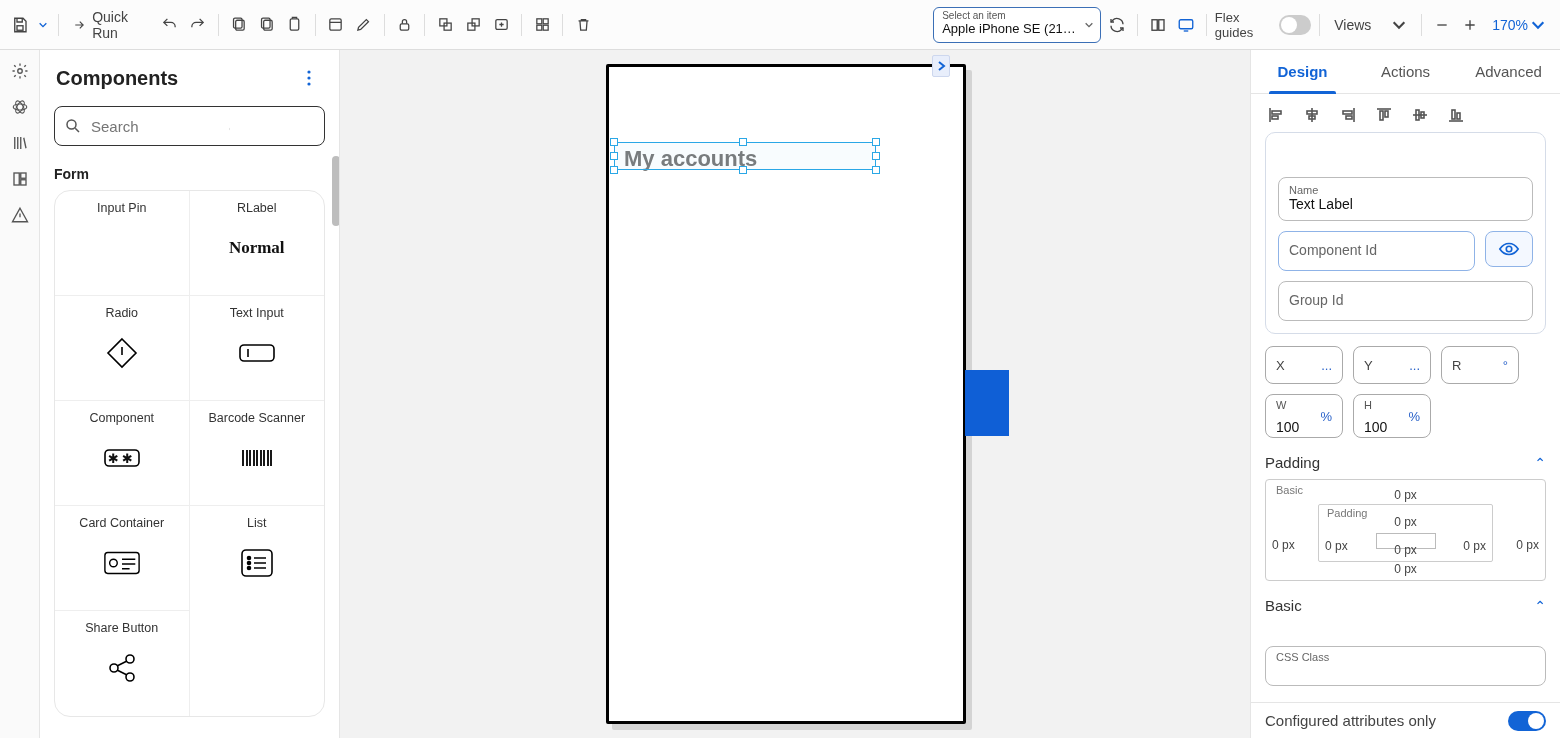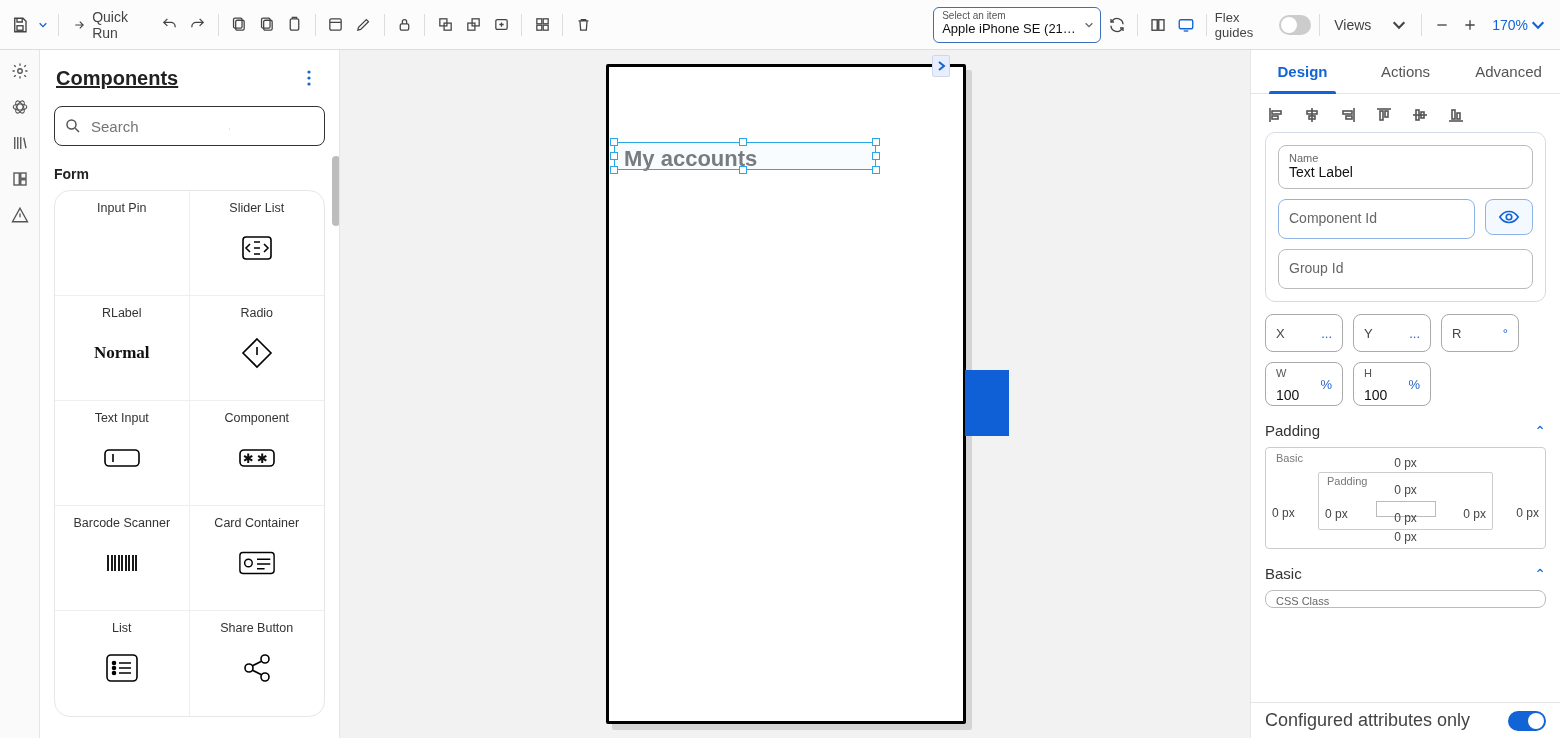--- a/index.html
+++ b/index.html
@@ -25,21 +25,21 @@
 
   
   .body { flex:1 1 auto; display:flex; overflow:hidden; }
 
   
   .leftrail { width:40px; flex:0 0 40px; background:#fafafa; border-right:1px solid #e5e5e5; display:flex; flex-direction:column; align-items:center; padding-top:10px; gap:14px; }
   .leftrail .ritem { width:22px; height:22px; display:flex; align-items:center; justify-content:center; color:#555; cursor:pointer; }
 
   
   .components { width:300px; flex:0 0 300px; background:#fff; border-right:1px solid #e5e5e5; display:flex; flex-direction:column; position:relative; }
-  .components-head { display:flex; align-items:center; justify-content:space-between; padding:14px 16px 8px;text-decoration:underline; }
+  .components-head { display:flex; align-items:center; justify-content:space-between; padding:14px 16px 8px; }
   .components-head h2 { margin:0; font-size:20px; font-weight:700; }
   .search-wrap { margin:6px 14px 10px; position:relative; }
   .search-wrap input { width:100%; height:40px; border:1.5px solid #333; border-radius:8px; padding:0 12px 0 36px; font-size:15px; outline:none; background:#fff; }
   .search-wrap .sicon { position:absolute; left:10px; top:50%; transform:translateY(-50%); color:#555; }
   .search-wrap .cursor { position:absolute; left:175px; top:14px; width:1px; height:18px; }
   .comp-scroll { flex:1 1 auto; overflow:hidden; position:relative; padding:0 14px 10px; }
   .comp-scroll .scrollbar-thumb { position:absolute; right:-1px; top:0; width:8px; height:70px; background:#bdbdbd; border-radius:4px; }
   .group-title { font-size:14px; font-weight:600; margin:10px 0 8px; }
   .grid { display:grid; grid-template-columns:1fr 1fr; border:1px solid #e7e7e7; border-radius:16px; overflow:hidden; }
   .cell { height:105px; border-right:1px solid #eee; border-bottom:1px solid #eee; display:flex; flex-direction:column; align-items:center; justify-content:flex-start; padding:10px 6px; gap:14px; cursor:grab; }
@@ -60,21 +60,21 @@
 
   
   .inspector { width:310px; flex:0 0 310px; background:#fff; border-left:1px solid #e5e5e5; display:flex; flex-direction:column; position:relative; }
   .tabs { display:flex; border-bottom:1px solid #e5e5e5; height:44px; }
   .tab { flex:1; display:flex; align-items:center; justify-content:center; font-size:15px; color:#555; cursor:pointer; position:relative; }
   .tab.active { color:#1264d6; font-weight:600; }
   .tab.active::after { content:''; position:absolute; bottom:-1px; left:18px; right:18px; height:3px; background:#1264d6; border-radius:2px 2px 0 0;}
   .align-row { display:flex; gap:14px; padding:10px 14px 6px; color:#555; }
   .align-row .aitem { width:22px; height:22px; display:flex; align-items:center; justify-content:center; cursor:pointer; }
   .ins-body { flex:1 1 auto; overflow:hidden; padding:0 14px; }
-  .field { border:1px solid #bbb; border-radius:8px; padding:6px 10px 8px; margin-bottom:10px; background:#fff; position:relative; }
+  .field { border:1px solid #bbb; border-radius:8px; padding:6px 10px 8px; margin-bottom:10px; background:#fff; position:relative;margin-top:32px; }
   .field.blue { border-color:#8fb3e7; }
   .field .flabel { font-size:11px; color:#666; }
   .field .fval { font-size:14px; color:#111; margin-top:0px; outline:none; }
   .vis-btn { width:48px; height:36px; border:1.5px solid #8fb3e7; border-radius:8px; display:flex; align-items:center; justify-content:center; color:#1264d6; cursor:pointer; background:#f4f8ff;}
   .row { display:flex; gap:10px; }
   .minibox { border:1px solid #aaa; border-radius:8px; height:38px; display:flex; align-items:center; padding:0 10px; gap:8px; font-size:13px; color:#444; position:relative; background:#fff; }
   .minibox .ml { font-weight:500; }
   .minibox .unit { position:absolute; right:10px; color:#2b63c9; font-size:13px; }
   .wbox { width:78px; }
   .wbox2 { width:78px; display:flex; flex-direction:column; align-items:flex-start; padding:4px 10px; height:44px;}
@@ -82,21 +82,21 @@
   .wbox2 .num{ font-size:14px; color:#111;}
   .wbox2 .unit{ top:14px;}
   .section-head { display:flex; align-items:center; justify-content:space-between; margin:16px 0 8px; font-size:15px; color:#333; font-weight:500;}
   .section-head .chev { color:#1264d6; cursor:pointer; font-size:14px;}
   .spacing-box { border:1px solid #ccc; border-radius:4px; padding:10px 12px 14px; position:relative; font-size:12px; color:#555; background:#fff;}
   .spacing-box .lab { position:absolute; left:10px; top:4px; font-size:11px; color:#777; }
   .spacing-inner { border:1px solid #ccc; border-radius:2px; margin:14px 40px 4px; padding:10px 12px 12px; position:relative; }
   .spacing-inner .lab { position:absolute; left:8px; top:2px; font-size:11px; color:#777; }
   .sp-val { position:absolute; font-size:12px; color:#444; }
   .sp-center { width:60px; height:16px; border:1px solid #bbb; margin:18px auto 0; }
-  .footer-row { height:36px; border-top:1px solid #e5e5e5; display:flex; align-items:center; justify-content:space-between; padding:0 14px; font-size:18px; color:#444; background:#fff;}
+  .footer-row { height:36px; border-top:1px solid #e5e5e5; display:flex; align-items:center; justify-content:space-between; padding:0 14px; font-size:15px; color:#444; background:#fff;}
   svg { display:block; }
 </style>
 </head>
 <body>
 
 <div class="app">
 
   <div class="topbar">
     <div class="tbtn">
       <svg width="18" height="18" viewBox="0 0 24 24" fill="none" stroke="currentColor" stroke-width="1.8">
@@ -325,29 +325,20 @@
             <path d="M2 1h3M7 1h3M6 1v18M2 19h3M7 19h3" stroke="#000" stroke-width="1.2" fill="none"></path>
           </svg>
       </div>
       <div class="comp-scroll">
         <div class="scrollbar-thumb"></div>
         <div class="group-title">Form</div>
         <div class="grid">
           <div class="cell">
             <div class="clabel">Input Pin</div>
             <div class="cicon"></div>
-          </div>
-          <div class="cell">
-            <div class="clabel">Slider List</div>
-            <div class="cicon">
-                <svg width="34" height="28" viewBox="0 0 34 28" fill="none" stroke="#000" stroke-width="1.6">
-                  <rect x="3" y="3" width="28" height="22" rx="3"></rect>
-                  <path d="M10 10l-4 4 4 4M24 10l4 4-4 4M14 8h6M14 14h6M14 20h6"></path>
-                </svg>
-              </div>
           </div>
           <div class="cell">
             <div class="clabel">RLabel</div>
             <div class="cicon" style="font-family: Georgia, serif; font-size:17px; font-weight:600;">Normal</div>
           </div>
           <div class="cell">
             <div class="clabel">Radio</div>
             <div class="cicon">
                 <svg width="34" height="34" viewBox="0 0 34 34" fill="none" stroke="#000" stroke-width="1.6">
                   <path d="M17 3l14 14-14 14L3 17z"></path>
@@ -557,21 +548,21 @@
             <span class="sp-val" style="right:6px;top:34px;">0  px</span>
             <span class="sp-val" style="left:50%;bottom:4px;transform:translateX(-50%);">0  px</span>
             <div class="sp-center"></div>
           </div>
         </div>
 
         <div class="section-head">
           <span>Basic</span>
           <span class="chev">⌃</span>
         </div>
-        <div class="field" style="height:18px;padding:4px 10px 0;overflow:hidden;">
+        <div class="field" style="height:40px;padding:4px 10px 0;overflow:hidden;">
           <div class="flabel">CSS Class</div>
         </div>
       </div>
 
       <div class="footer-row">
         <span>Configured attributes only</span>
         <div class="toggle on">
             <div class="knob"></div>
           </div>
       </div>

